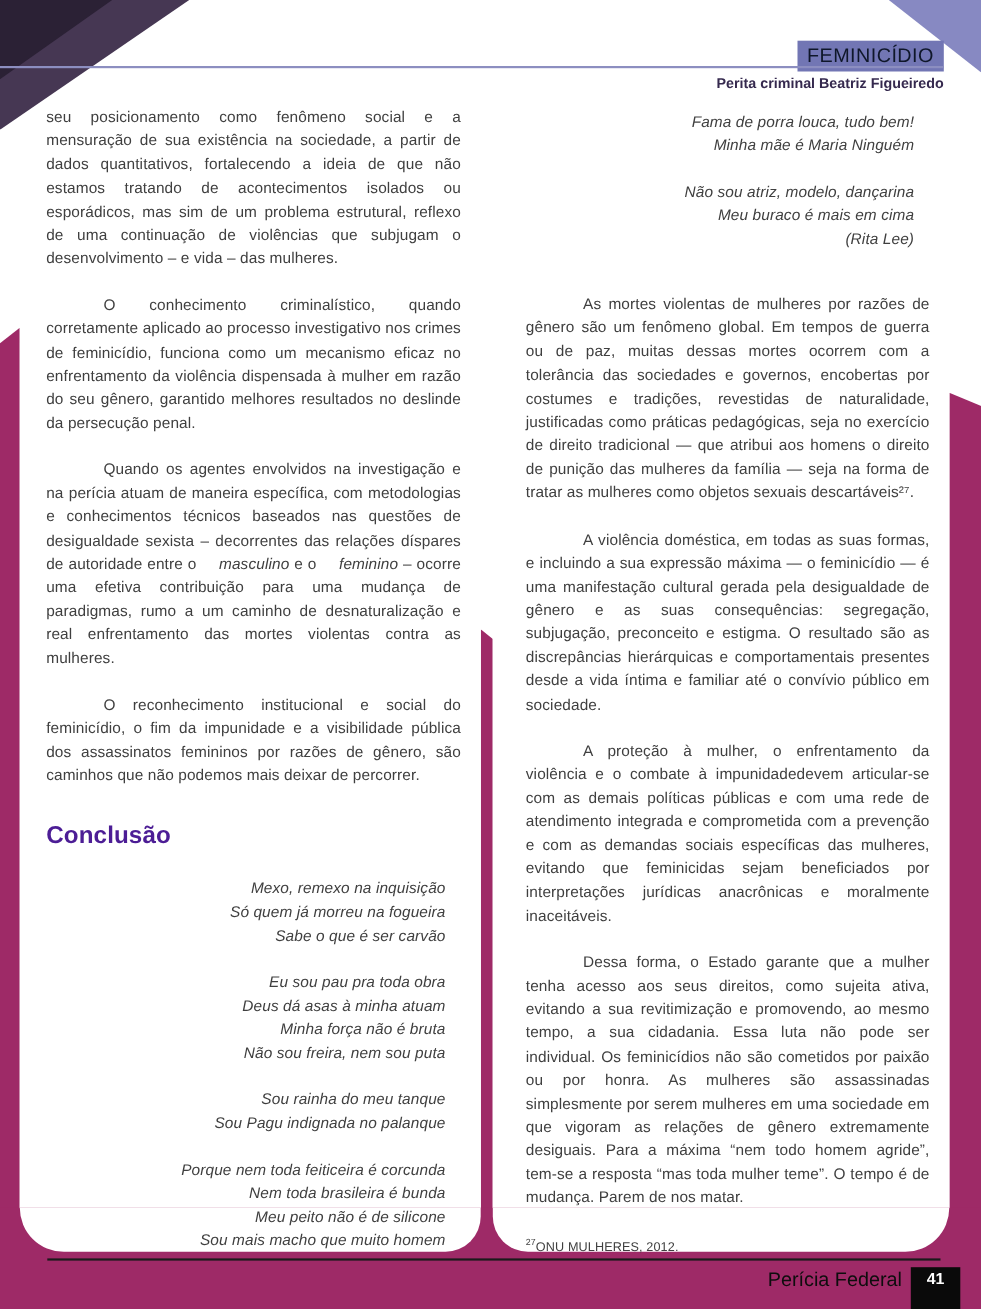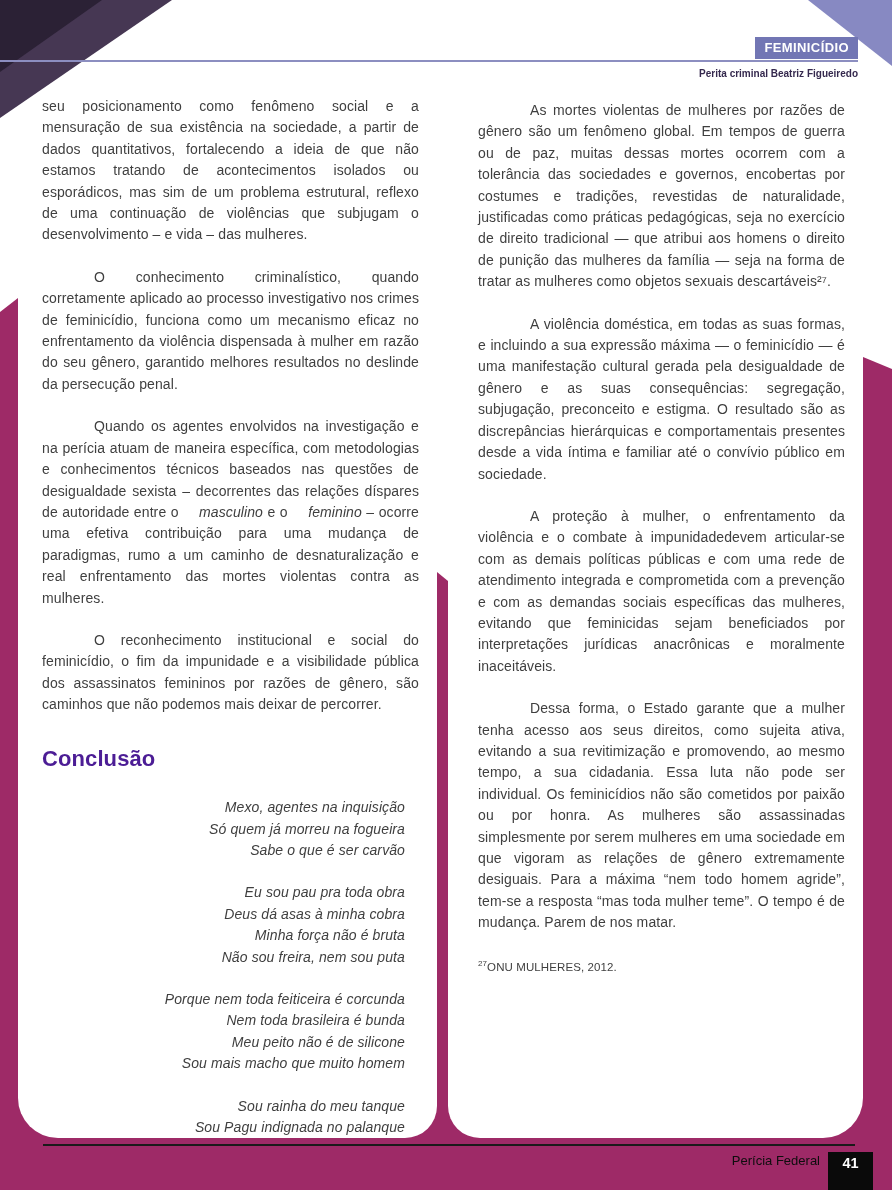--- a/index.html
+++ b/index.html
@@ -20,41 +20,41 @@
     clip-path:polygon(0 14px,100% 0,100% 100%,0 100%);}
   .strip-right{right:0;top:357px;width:29px;height:833px;
     clip-path:polygon(0 0,100% 12px,100% 100%,0 100%);}
   .strip-center{left:437px;top:572px;width:11px;height:618px;
     clip-path:polygon(0 0,100% 9px,100% 100%,0 100%);}
   .bottom-band{left:0;top:1098px;width:892px;height:92px;background:#9e2a67;}
   .col-mask{position:absolute;top:1098px;height:40px;background:#ffffff;}
   .col-mask-left{left:18px;width:419px;border-radius:0 0 32px 40px;}
   .col-mask-right{left:448px;width:415px;border-radius:0 0 40px 32px;}
   
-  .badge{position:absolute;top:37px;right:34px;background:#7276b4;color:#ffffff;
-    font-weight:bold;font-size:13px;letter-spacing:.4px;padding:3px 9px 4px 9px;}
+  .badge{position:absolute;top:37px;right:34px;background:#7276b4;color:#0f172a;
+    font-weight:normal;font-size:18px;letter-spacing:.4px;padding:3px 9px 4px 9px;}
   .rule{position:absolute;top:60px;left:0;width:858px;height:2px;background:#8c8ec0;}
-  .author{position:absolute;top:68px;right:34px;font-weight:bold;font-size:10px;
+  .author{position:absolute;top:68px;right:34px;font-weight:bold;font-size:13px;
     color:#35294e;}
   
   .col{position:absolute;font-size:14px;line-height:1.53;letter-spacing:.1px;}
   .col-left{left:42px;top:96px;width:377px;}
   .col-right{left:478px;top:100px;width:367px;}
   .para{margin:0 0 21px 0;text-align:justify;text-indent:52px;}
   .para.noindent{text-indent:0;}
   .it{font-style:italic;margin-left:16px;}
   .heading{font-weight:bold;font-size:22px;color:#4c1d95;margin:26px 0 22px 0;}
   .poem{font-style:italic;text-align:right;padding-right:14px;}
   .stanza{margin:0 0 21px 0;}
   .epigraph{margin-bottom:38px;}
   .footnote{margin-top:24px;font-size:11.5px;color:#3f3f3f;}
   .footnote sup{font-size:8px;text-align:center;}
   
   .footer-rule{position:absolute;top:1144px;left:43px;width:812px;height:2px;background:#1a1a1a;}
-  .footer-pub{position:absolute;top:1153px;right:72px;font-size:13px;color:#0d0d0d;}
+  .footer-pub{position:absolute;top:1153px;right:72px;font-size:18px;color:#0d0d0d;}
   .page-num{position:absolute;top:1152px;left:828px;width:45px;height:38px;background:#0a0a0a;
     color:#ffffff;font-weight:bold;font-size:14.5px;display:flex;align-items:flex-start;
     justify-content:center;padding-top:3px;box-sizing:border-box;}
 </style>
 </head>
 <body>
 
 <div class="page">
 
   <div class="decor tl-mid"></div>
@@ -72,44 +72,55 @@
   <div class="author">Perita criminal Beatriz Figueiredo</div>
 
   <div class="col col-left">
     <p class="para noindent">seu posicionamento como fenômeno social e a mensuração de sua existência na sociedade, a partir de dados quantitativos, fortalecendo a ideia de que não estamos tratando de acontecimentos isolados ou esporádicos, mas sim de um problema estrutural, reflexo de uma continuação de violências que subjugam o desenvolvimento – e vida – das mulheres.</p>
     <p class="para">O conhecimento criminalístico, quando corretamente aplicado ao processo investigativo nos crimes de feminicídio, funciona como um mecanismo eficaz no enfrentamento da violência dispensada à mulher em razão do seu gênero, garantido melhores resultados no deslinde da persecução penal.</p>
     <p class="para"><span>Quando os agentes envolvidos na investigação e na perícia atuam de maneira específica, com metodologias e conhecimentos técnicos baseados nas questões de desigualdade sexista – decorrentes das relações díspares de autoridade entre o </span><span class="it">masculino</span><span> e o </span><span class="it">feminino</span><span> – ocorre uma efetiva contribuição para uma mudança de paradigmas, rumo a um caminho de desnaturalização e real enfrentamento das mortes violentas contra as mulheres.</span></p>
     <p class="para">O reconhecimento institucional e social do feminicídio, o fim da impunidade e a visibilidade pública dos assassinatos femininos por razões de gênero, são caminhos que não podemos mais deixar de percorrer.</p>
     <div class="heading">Conclusão</div>
     <div class="poem">
       <div class="stanza">
-        <div>Mexo, agentes na inquisição</div>
+        <div>Mexo, remexo na inquisição</div>
         <div>Só quem já morreu na fogueira</div>
         <div>Sabe o que é ser carvão</div>
       </div>
       <div class="stanza">
         <div>Eu sou pau pra toda obra</div>
-        <div>Deus dá asas à minha cobra</div>
+        <div>Deus dá asas à minha atuam</div>
         <div>Minha força não é bruta</div>
         <div>Não sou freira, nem sou puta</div>
+      </div>
+      <div class="stanza">
+        <div>Sou rainha do meu tanque</div>
+        <div>Sou Pagu indignada no palanque</div>
       </div>
       <div class="stanza">
         <div>Porque nem toda feiticeira é corcunda</div>
         <div>Nem toda brasileira é bunda</div>
         <div>Meu peito não é de silicone</div>
         <div>Sou mais macho que muito homem</div>
       </div>
-      <div class="stanza">
-        <div>Sou rainha do meu tanque</div>
-        <div>Sou Pagu indignada no palanque</div>
-      </div>
     </div>
   </div>
 
   <div class="col col-right">
+    <div class="poem epigraph">
+      <div class="stanza">
+        <div>Fama de porra louca, tudo bem!</div>
+        <div>Minha mãe é Maria Ninguém</div>
+      </div>
+      <div class="stanza">
+        <div>Não sou atriz, modelo, dançarina</div>
+        <div>Meu buraco é mais em cima</div>
+        <div>(Rita Lee)</div>
+      </div>
+    </div>
     <p class="para">As mortes violentas de mulheres por razões de gênero são um fenômeno global. Em tempos de guerra ou de paz, muitas dessas mortes ocorrem com a tolerância das sociedades e governos, encobertas por costumes e tradições, revestidas de naturalidade, justificadas como práticas pedagógicas, seja no exercício de direito tradicional — que atribui aos homens o direito de punição das mulheres da família — seja na forma de tratar as mulheres como objetos sexuais descartáveis²⁷.</p>
     <p class="para">A violência doméstica, em todas as suas formas, e incluindo a sua expressão máxima — o feminicídio — é uma manifestação cultural gerada pela desigualdade de gênero e as suas consequências: segregação, subjugação, preconceito e estigma. O resultado são as discrepâncias hierárquicas e comportamentais presentes desde a vida íntima e familiar até o convívio público em sociedade.</p>
     <p class="para">A proteção à mulher, o enfrentamento da violência e o combate à impunidadedevem articular-se com as demais políticas públicas e com uma rede de atendimento integrada e comprometida com a prevenção e com as demandas sociais específicas das mulheres, evitando que feminicidas sejam beneficiados por interpretações jurídicas anacrônicas e moralmente inaceitáveis.</p>
     <p class="para">Dessa forma, o Estado garante que a mulher tenha acesso aos seus direitos, como sujeita ativa, evitando a sua revitimização e promovendo, ao mesmo tempo, a sua cidadania. Essa luta não pode ser individual. Os feminicídios não são cometidos por paixão ou por honra. As mulheres são assassinadas simplesmente por serem mulheres em uma sociedade em que vigoram as relações de gênero extremamente desiguais. Para a máxima “nem todo homem agride”, tem-se a resposta “mas toda mulher teme”. O tempo é de mudança. Parem de nos matar.</p>
     <div class="footnote"><sup>27</sup><span>ONU MULHERES, 2012.</span></div>
   </div>
 
   <div class="footer-rule"></div>
   <div class="footer-pub">Perícia Federal</div>
   <div class="page-num">41</div>

